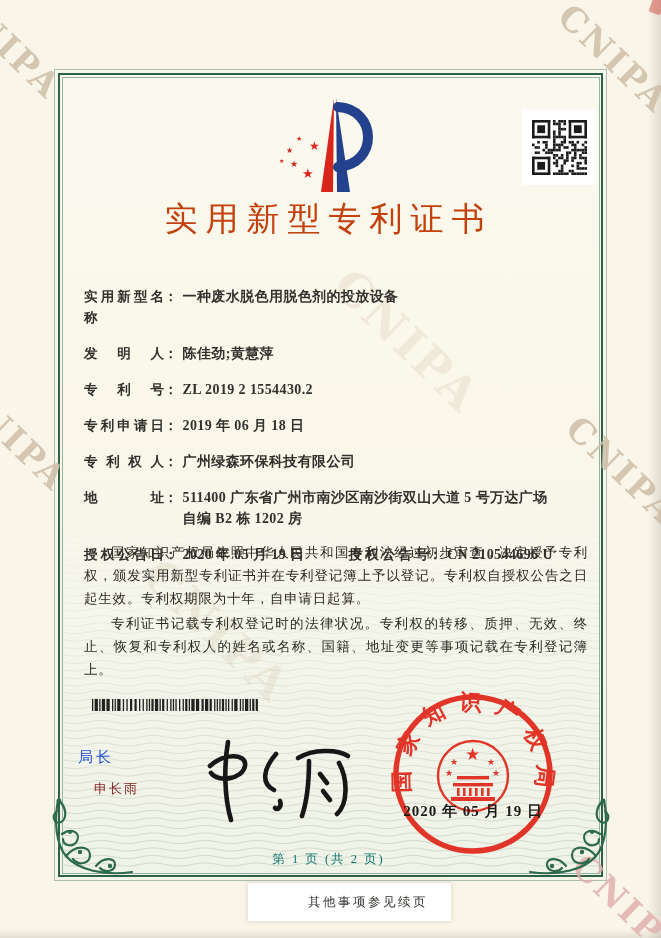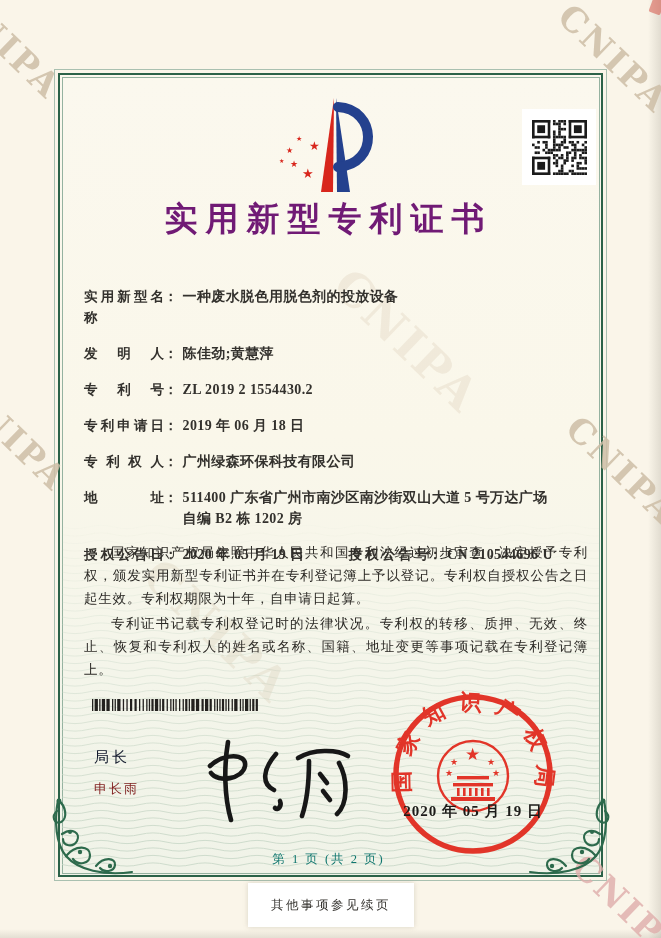--- a/index.html
+++ b/index.html
@@ -32,51 +32,51 @@
   .wm.pink{color:rgba(222,172,170,.8);}
   .wm.faint{font-size:46px;color:rgba(204,186,160,.22);z-index:1;}
 
   .content{position:absolute;inset:0;z-index:2;}
 
   .cert-no{position:absolute;left:84px;top:104px;font-size:14.5px;letter-spacing:2.5px;color:#2b2b2b;}
   .logo{position:absolute;left:276px;top:95px;}
   .qrbox{position:absolute;left:522px;top:109px;width:74px;height:76px;background:#fff;
     display:flex;align-items:center;justify-content:center;}
   .title{position:absolute;left:58px;top:197px;width:541px;text-align:center;
-    font-size:33px;font-weight:bold;letter-spacing:8px;color:#701a75;}
+    font-size:33px;font-weight:normal;letter-spacing:8px;color:#c2410c;}
 
   .fields{position:absolute;left:84px;top:286px;width:506px;font-size:14px;color:#33312d;font-weight:bold;}
   .frow{display:flex;align-items:baseline;line-height:21px;margin-bottom:15px;}
   .flabel{display:inline-block;width:80px;font-size:13.5px;text-align:justify;text-align-last:justify;flex:none;}
   .fcolon{flex:none;margin-right:5px;font-size:13.5px;}
   .fvalue{white-space:pre-line;letter-spacing:.4px;}
   .fvalue.fixed{width:158px;flex:none;}
   .pair2{display:flex;align-items:baseline;margin-left:8px;}
 
   .body-text{position:absolute;left:84px;top:541px;width:504px;font-size:13.5px;
     line-height:23px;color:#2c2a26;letter-spacing:.8px;text-align:justify;}
   .body-text p{margin:0 0 2px 0;text-indent:2em;}
 
   .barcode{position:absolute;left:92px;top:699px;}
 
-  .signer-role{position:absolute;left:94px;top:748px;font-size:15px;letter-spacing:3px;color:#0f172a;
+  .signer-role{position:absolute;left:78px;top:748px;font-size:15px;letter-spacing:3px;color:#1d4ed8;
     font-family:"Liberation Sans","DejaVu Sans",sans-serif;}
   .signer-name{position:absolute;left:94px;top:780px;font-size:13px;letter-spacing:2px;color:#7f1d1d;
     font-family:"Liberation Sans","DejaVu Sans",sans-serif;}
   .signature{position:absolute;left:190px;top:726px;}
 
   .seal{position:absolute;left:387px;top:688px;z-index:3;}
   .seal-date{position:absolute;left:389px;top:802px;width:168px;text-align:center;z-index:4;
     font-size:15px;font-weight:600;color:#1c1b19;letter-spacing:1px;}
 
   .page-num{position:absolute;left:58px;top:851px;width:541px;text-align:center;
     font-size:12.5px;letter-spacing:2px;color:#0f766e;}
-  .sticker{position:absolute;left:248px;top:883px;width:166px;height:44px;background:#ffffff;
+  .sticker{position:absolute;left:248px;top:883px;width:166px;height:38px;background:#ffffff;
     box-shadow:0 0 5px rgba(120,110,90,.25);display:flex;align-items:center;justify-content:center;
-    font-size:12.5px;letter-spacing:2.5px;color:#33312d;z-index:2;}
+    font-size:12.5px;letter-spacing:2.5px;color:#33312d;z-index:2;padding-left:37px;}
 
   .ornament{position:absolute;z-index:3;}
 </style>
 </head>
 <body>
 
 <div class="page">
 
   <span class="wm" style="left:-30px;top:-18px;">CNIPA</span>
   <span class="wm" style="left:578px;top:-4px;">CNIPA</span>

